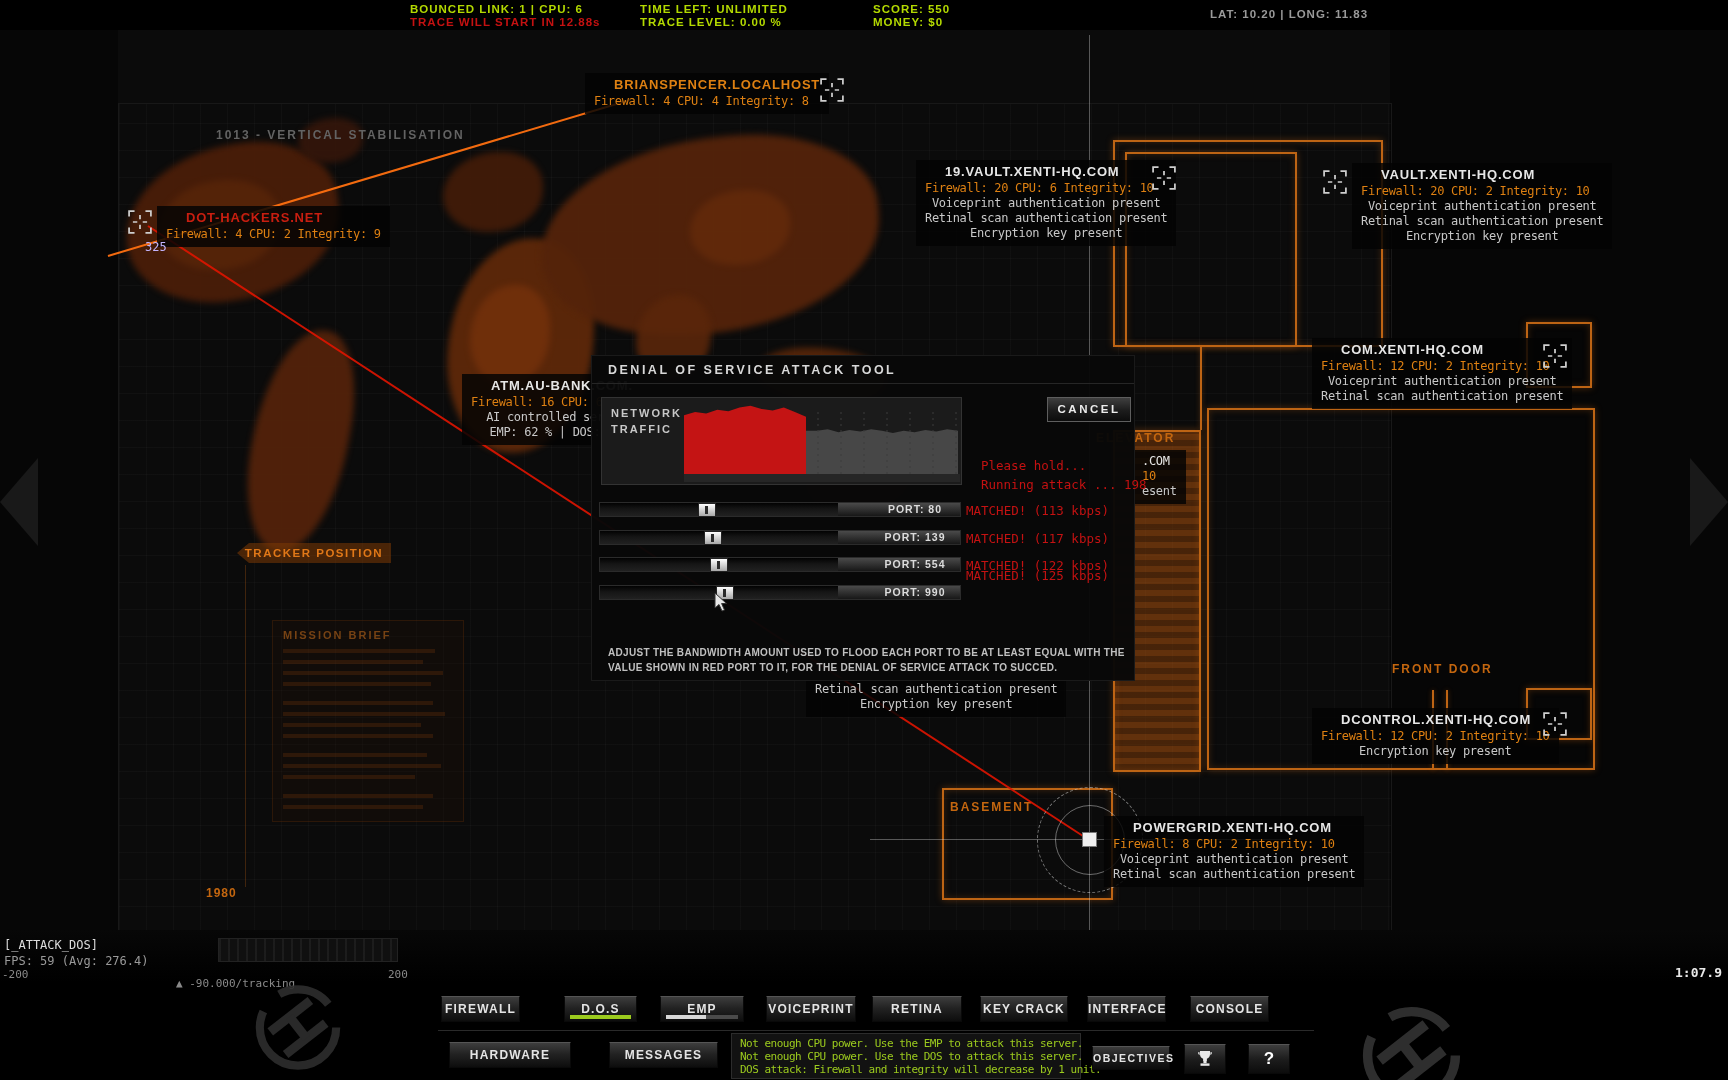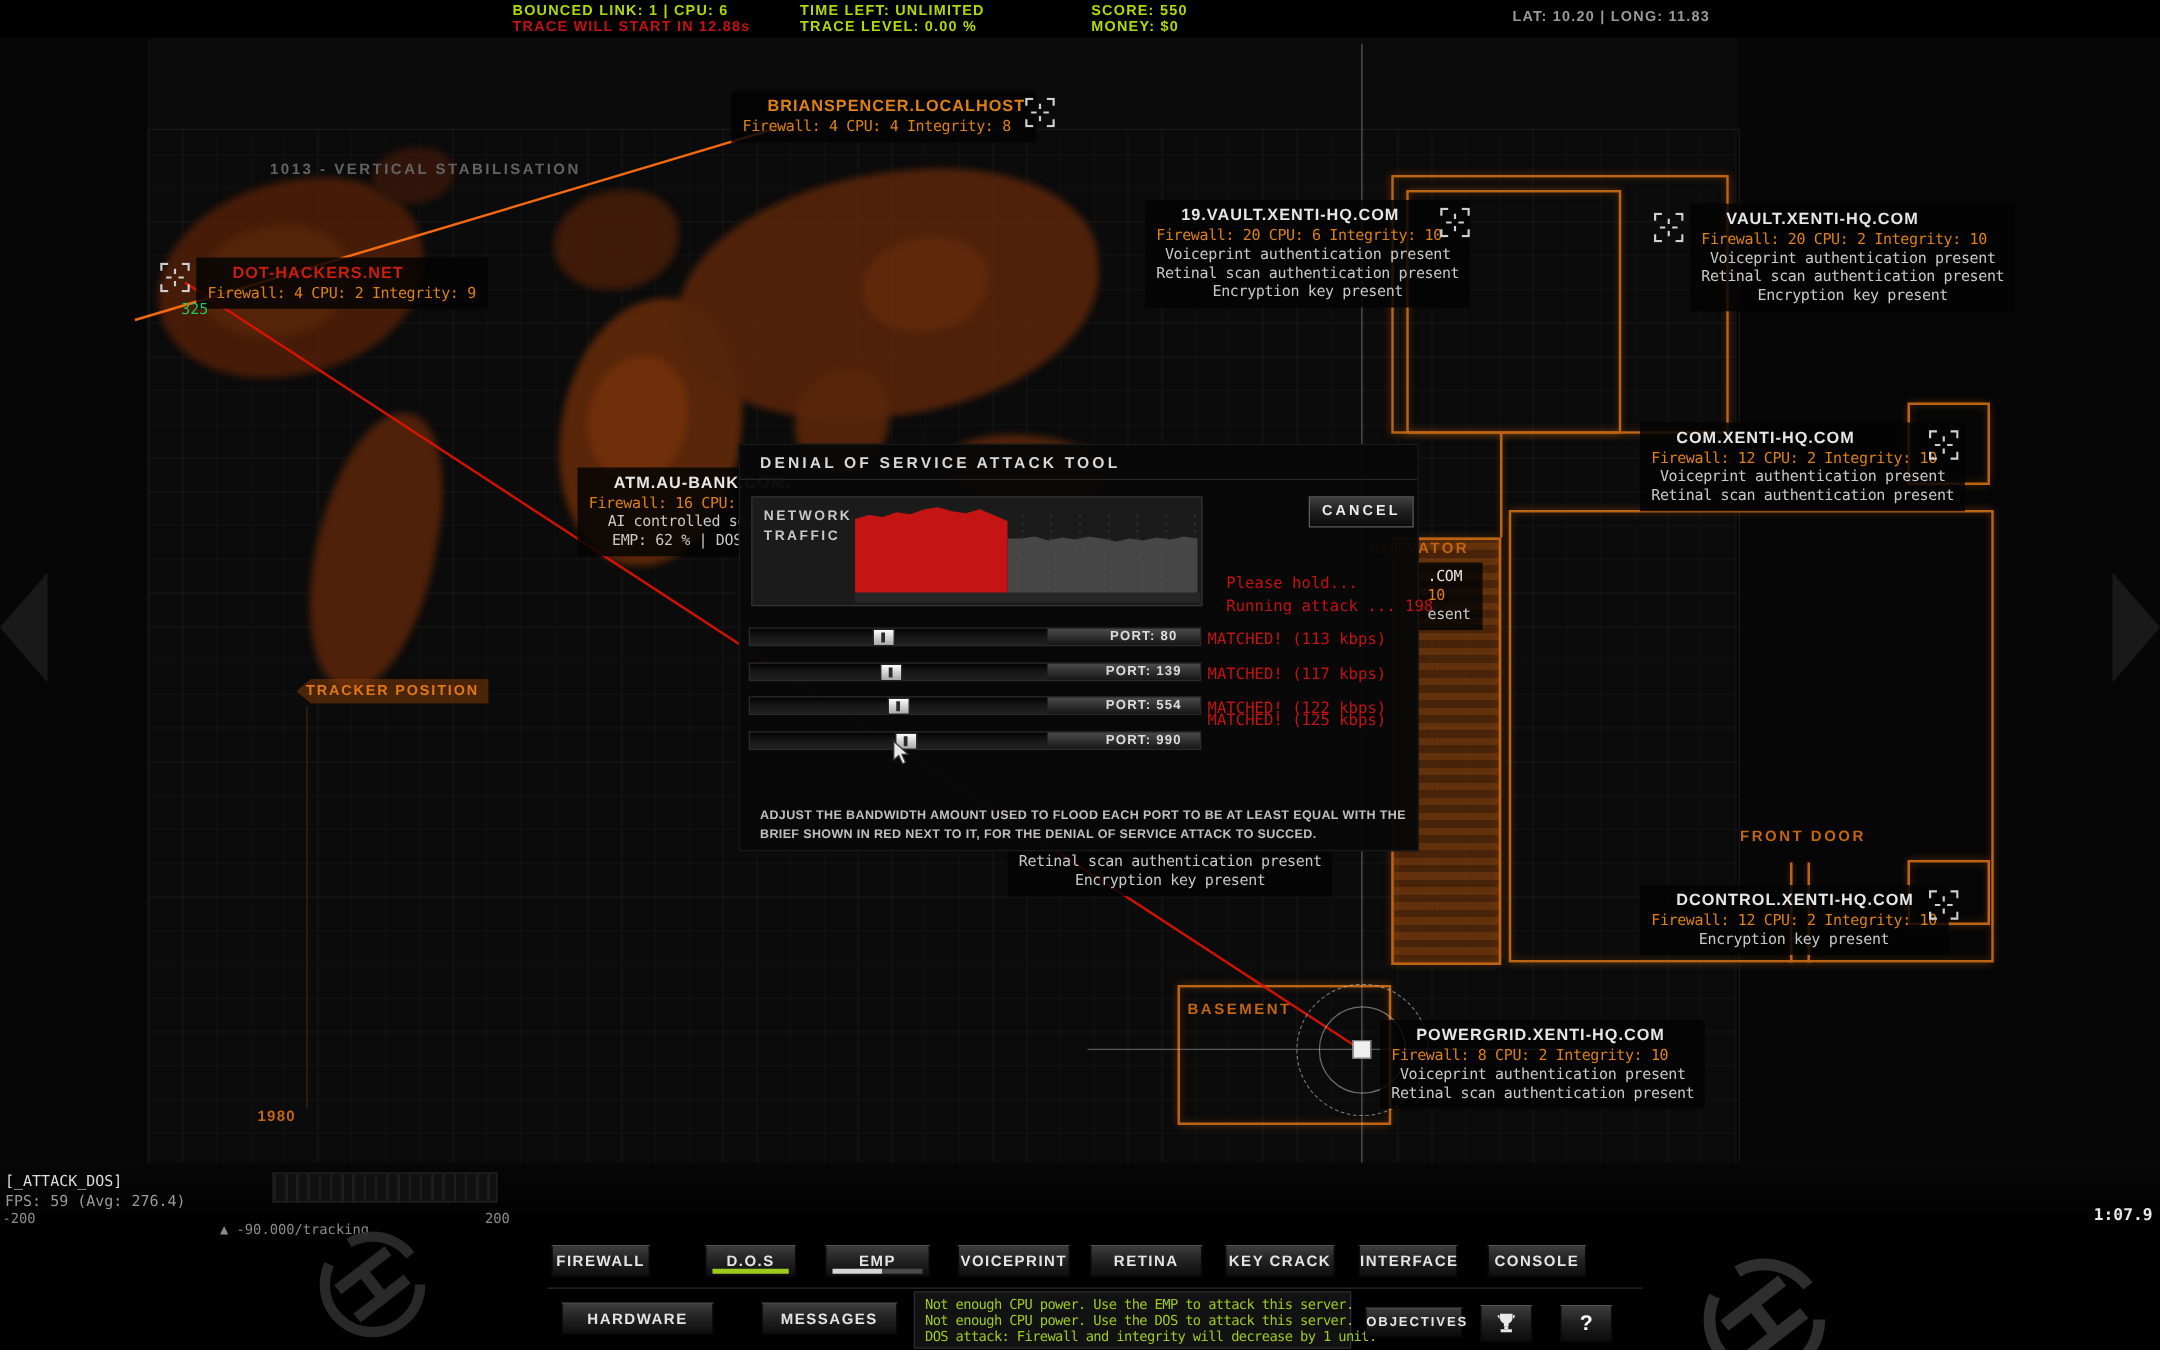--- a/index.html
+++ b/index.html
@@ -48,21 +48,21 @@
   .ring{position:absolute;border-radius:50%;z-index:4;}
   #ring1{left:1037px;top:787px;width:104px;height:104px;border:1px dashed rgba(205,205,205,0.55);}
   #ring2{left:1055px;top:805px;width:68px;height:68px;border:1px solid rgba(225,225,225,0.45);}
   #selsquare{position:absolute;left:1082px;top:832px;width:13px;height:13px;background:#efefef;border:1px solid #777;z-index:5;}
   
   #servers{position:absolute;left:0;top:0;width:1728px;height:1080px;z-index:5;pointer-events:none;}
   .server{position:absolute;background:rgba(4,4,4,0.84);padding:4px 9px 5px 9px;white-space:nowrap;pointer-events:auto;}
   .stitle{font:bold 13px "Liberation Sans",sans-serif;letter-spacing:0.8px;margin-bottom:2px;padding-left:20px;}
   .sline{font:12px "DejaVu Sans Mono",monospace;letter-spacing:-0.3px;line-height:15px;}
   .c-white{color:#e6e6e6;} .c-orange{color:#de8012;} .c-red{color:#c81e10;} .c-grey{color:#c8c8c8;text-align:center;}
-  .sextra{position:absolute;color:#22c55e;font:12px "DejaVu Sans Mono",monospace;z-index:5;}
+  .sextra{position:absolute;color:#c4b5fd;font:12px "DejaVu Sans Mono",monospace;z-index:5;}
   .target-icon{position:absolute;width:24px;height:24px;z-index:5;pointer-events:auto;}
   
   #dos-dialog{position:absolute;left:591px;top:355px;width:542px;height:324px;background:rgba(8,8,8,0.97);
               border:1px solid #1a1a1a;z-index:10;}
   #dos-title{position:absolute;left:16px;top:7px;color:#d8d8d8;font:bold 12.5px "Liberation Sans",sans-serif;letter-spacing:2.5px;}
   #dos-sep{position:absolute;left:0;top:27px;width:542px;height:1px;background:#262626;}
   #nt-panel{position:absolute;left:9px;top:41px;width:361px;height:88px;background:#1b1b1b;border:1px solid #333;box-sizing:border-box;padding-left:40px;}
   .ntlabel{position:absolute;color:#c8c8c8;font:bold 11px "Liberation Sans",sans-serif;letter-spacing:2px;}
   #nt-chart{position:absolute;left:82px;top:0;width:276px;height:86px;}
   #nt-strip{position:absolute;left:82px;top:76px;width:276px;height:8px;background:#262626;}
@@ -155,20 +155,41 @@
   <div class="bline" style="left:1432px;top:690px;width:2px;height:80px"></div>
   <div class="bline" style="left:1446px;top:690px;width:2px;height:80px"></div>
   <div class="blabel" style="left:1096px;top:431px">ELEVATOR</div>
   <div class="blabel" style="left:1392px;top:662px">FRONT DOOR</div>
   <div class="blabel" style="left:950px;top:800px">BASEMENT</div>
 
   <div id="arealabel">1013 - VERTICAL STABILISATION</div>
   <div id="tracker">TRACKER POSITION</div>
   <div id="ruler"></div>
   <div id="rulerlabel">1980</div>
+  <div id="mission">
+    <div class="mtitle">MISSION BRIEF</div>
+    <div id="mission-bars">
+        <div class="mbar" style="width: 152px;"></div>
+        <div class="mbar" style="width: 140px;"></div>
+        <div class="mbar" style="width: 160px;"></div>
+        <div class="mbar" style="width: 148px;"></div>
+        <div class="mgap"></div>
+        <div class="mbar" style="width: 150px;"></div>
+        <div class="mbar" style="width: 162px;"></div>
+        <div class="mbar" style="width: 138px;"></div>
+        <div class="mbar" style="width: 150px;"></div>
+        <div class="mgap"></div>
+        <div class="mbar" style="width: 144px;"></div>
+        <div class="mbar" style="width: 158px;"></div>
+        <div class="mbar" style="width: 132px;"></div>
+        <div class="mgap"></div>
+        <div class="mbar" style="width: 150px;"></div>
+        <div class="mbar" style="width: 140px;"></div>
+      </div>
+  </div>
   <div id="arrowL" class="edgearrow"></div>
   <div id="arrowR" class="edgearrow"></div>
 
   <svg id="lines">
     <line x1="630" y1="100" x2="108" y2="256" stroke="#ff7010" stroke-width="2" opacity="0.95"></line>
     <line x1="148" y1="226" x2="1086" y2="838" stroke="#e01400" stroke-width="2" opacity="0.9"></line>
   </svg>
 
   <div class="xline" style="left:1089px;top:35px;width:1px;height:897px"></div>
   <div class="xline" style="left:870px;top:839px;width:420px;height:1px"></div>
@@ -326,21 +347,21 @@
           <div class="plate">PORT: 554</div>
         </div>
         <div class="matched" style="top: 202px;">MATCHED! (122 kbps)</div>
         <div class="track" style="top: 228.5px;">
           <div class="handle" style="left: 116px;"></div>
           <div class="plate">PORT: 990</div>
         </div>
         <div class="matched" style="top: 212px;">MATCHED! (125 kbps)</div>
       </div>
     <div class="dinstr" style="top:291px">ADJUST THE BANDWIDTH AMOUNT USED TO FLOOD EACH PORT TO BE AT LEAST EQUAL WITH THE</div>
-    <div class="dinstr" style="top:306px">BRIEF SHOWN IN RED NEXT TO IT, FOR THE DENIAL OF SERVICE ATTACK TO SUCCED.</div>
+    <div class="dinstr" style="top:306px">VALUE SHOWN IN RED PORT TO IT, FOR THE DENIAL OF SERVICE ATTACK TO SUCCED.</div>
   </div>
 
   <svg id="cursor" width="16" height="22" viewBox="0 0 16 22">
     <path d="M1 1 L1 16 L5 12.5 L8 19 L10.5 18 L7.6 11.5 L12.5 11.5 Z" fill="#e8e8e8" stroke="#333" stroke-width="1"></path>
   </svg>
 
   <div id="bottom">
     <div class="bt mono" style="left:4px;top:8px;color:#dcdcdc">[_ATTACK_DOS]</div>
     <div class="bt mono" style="left:4px;top:24px;color:#9a9a9a">FPS: 59 (Avg: 276.4)</div>
     <div id="wavebox"></div>

